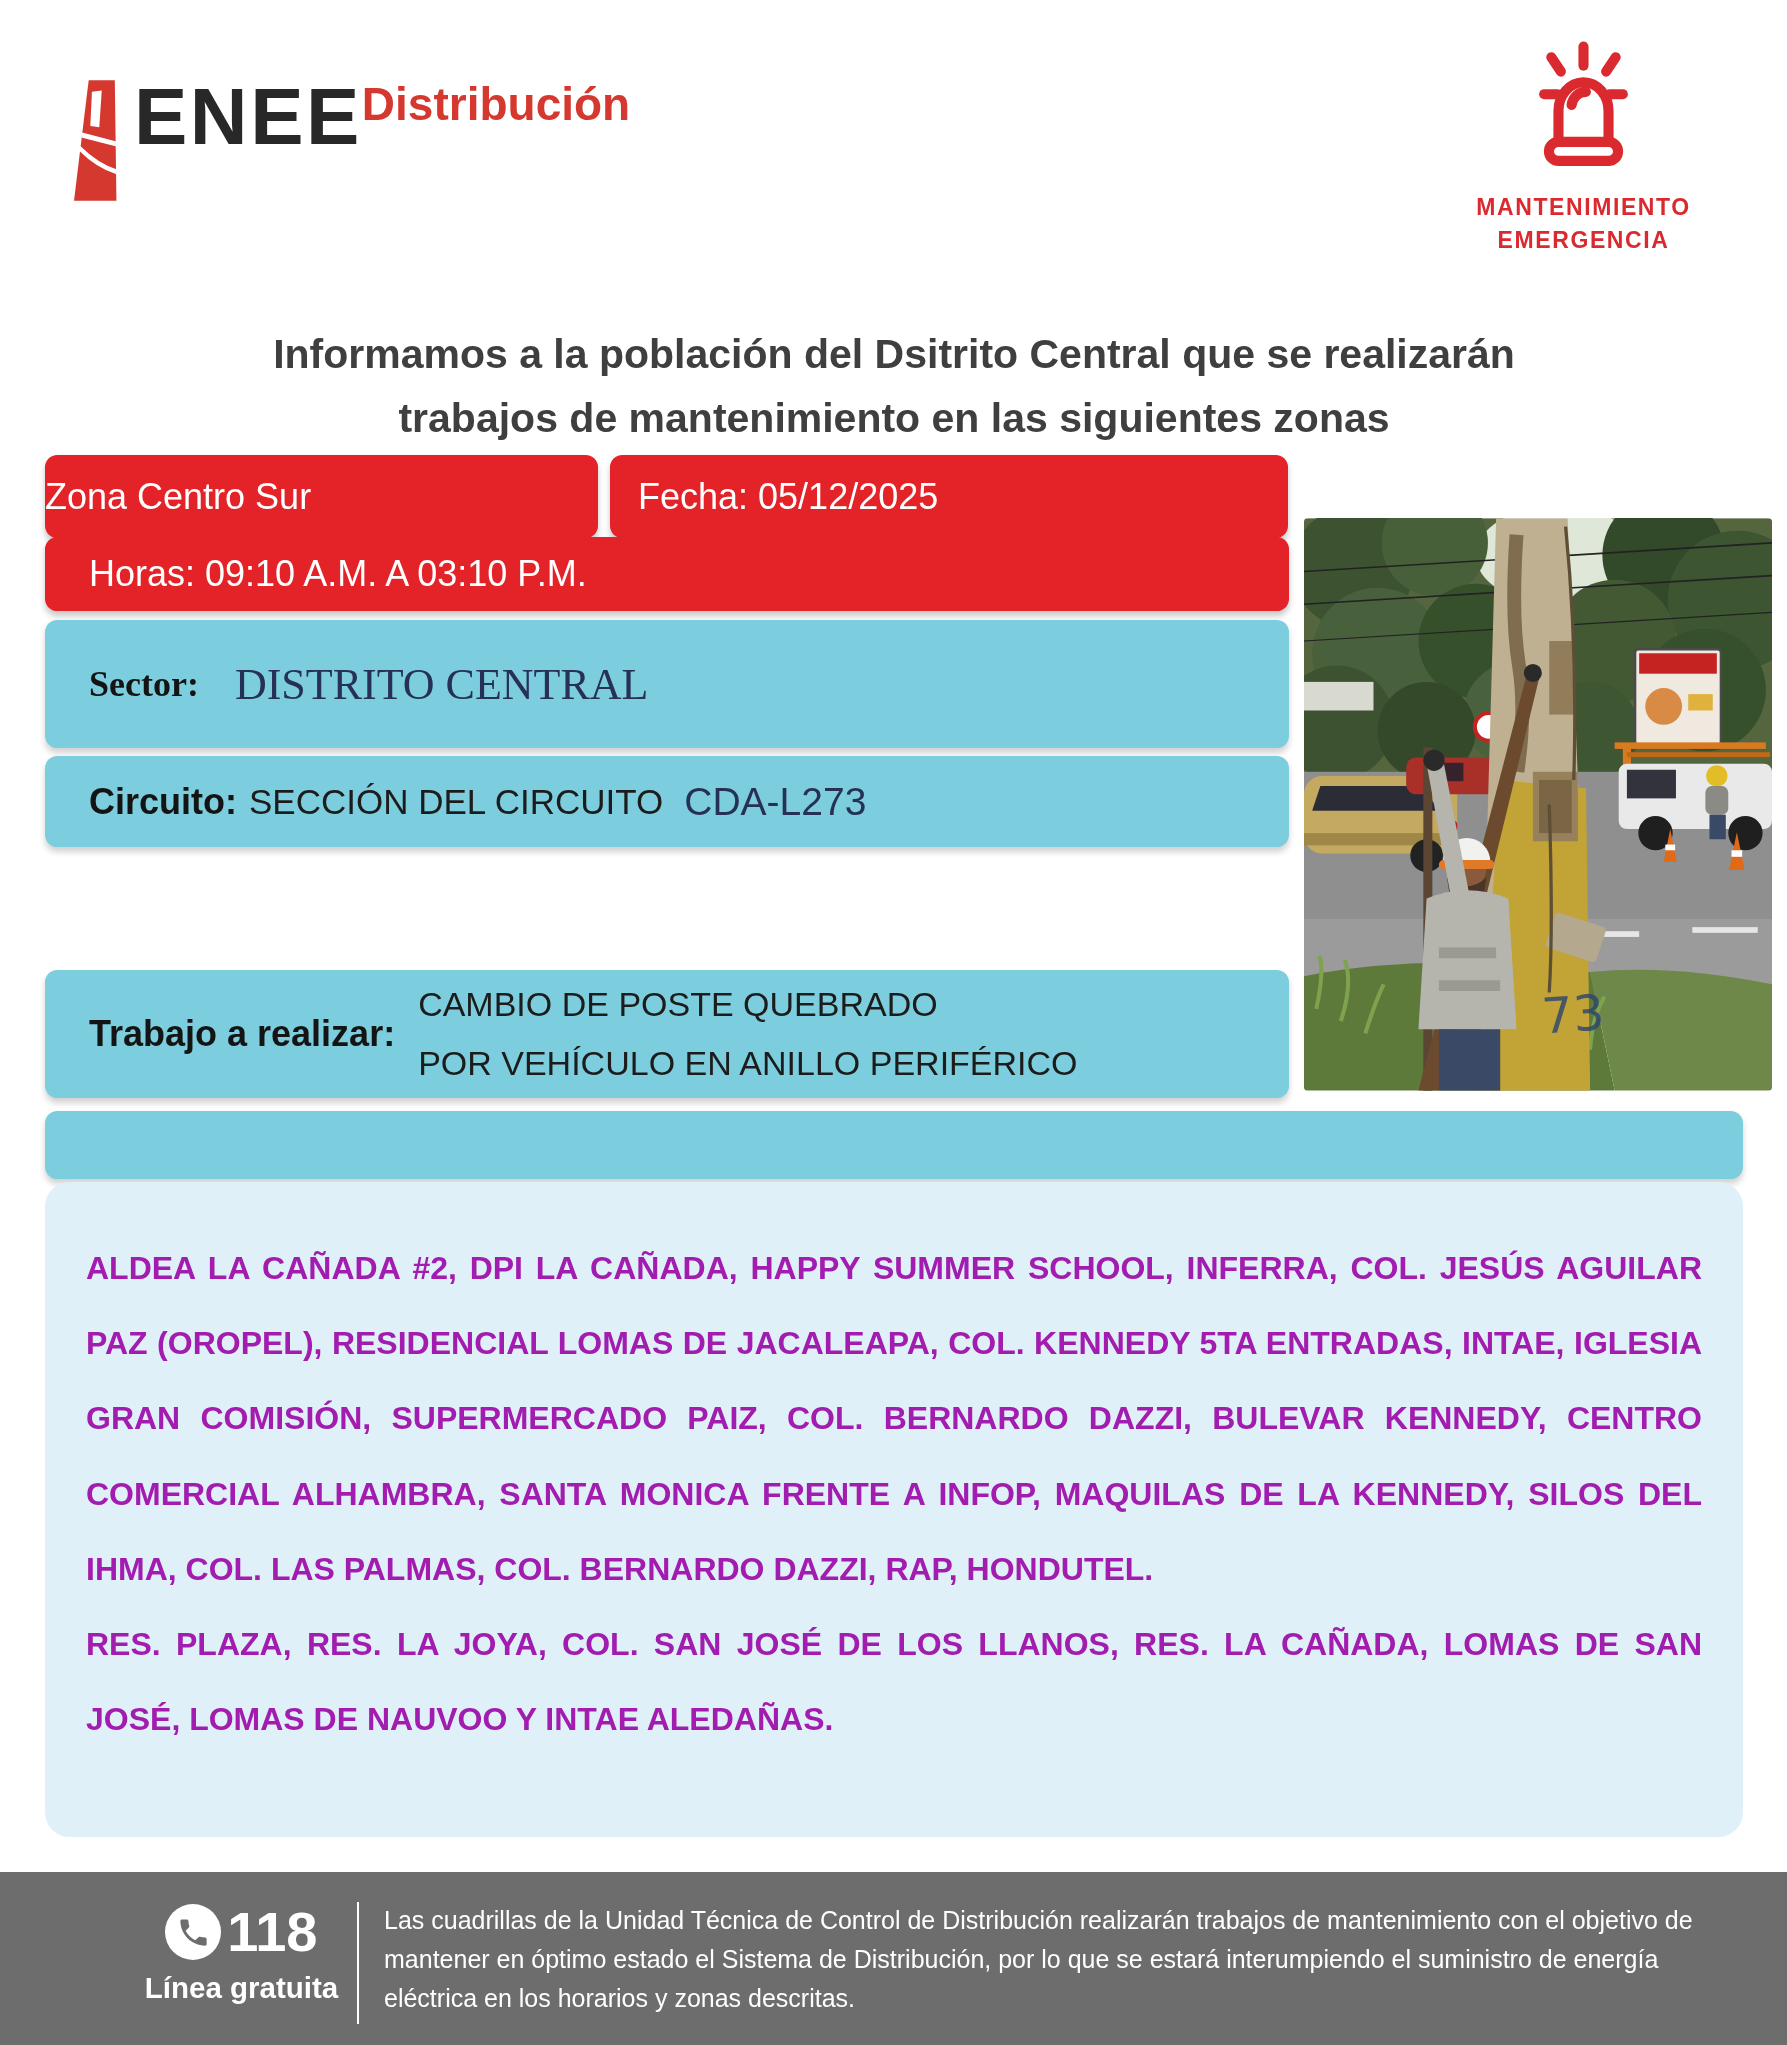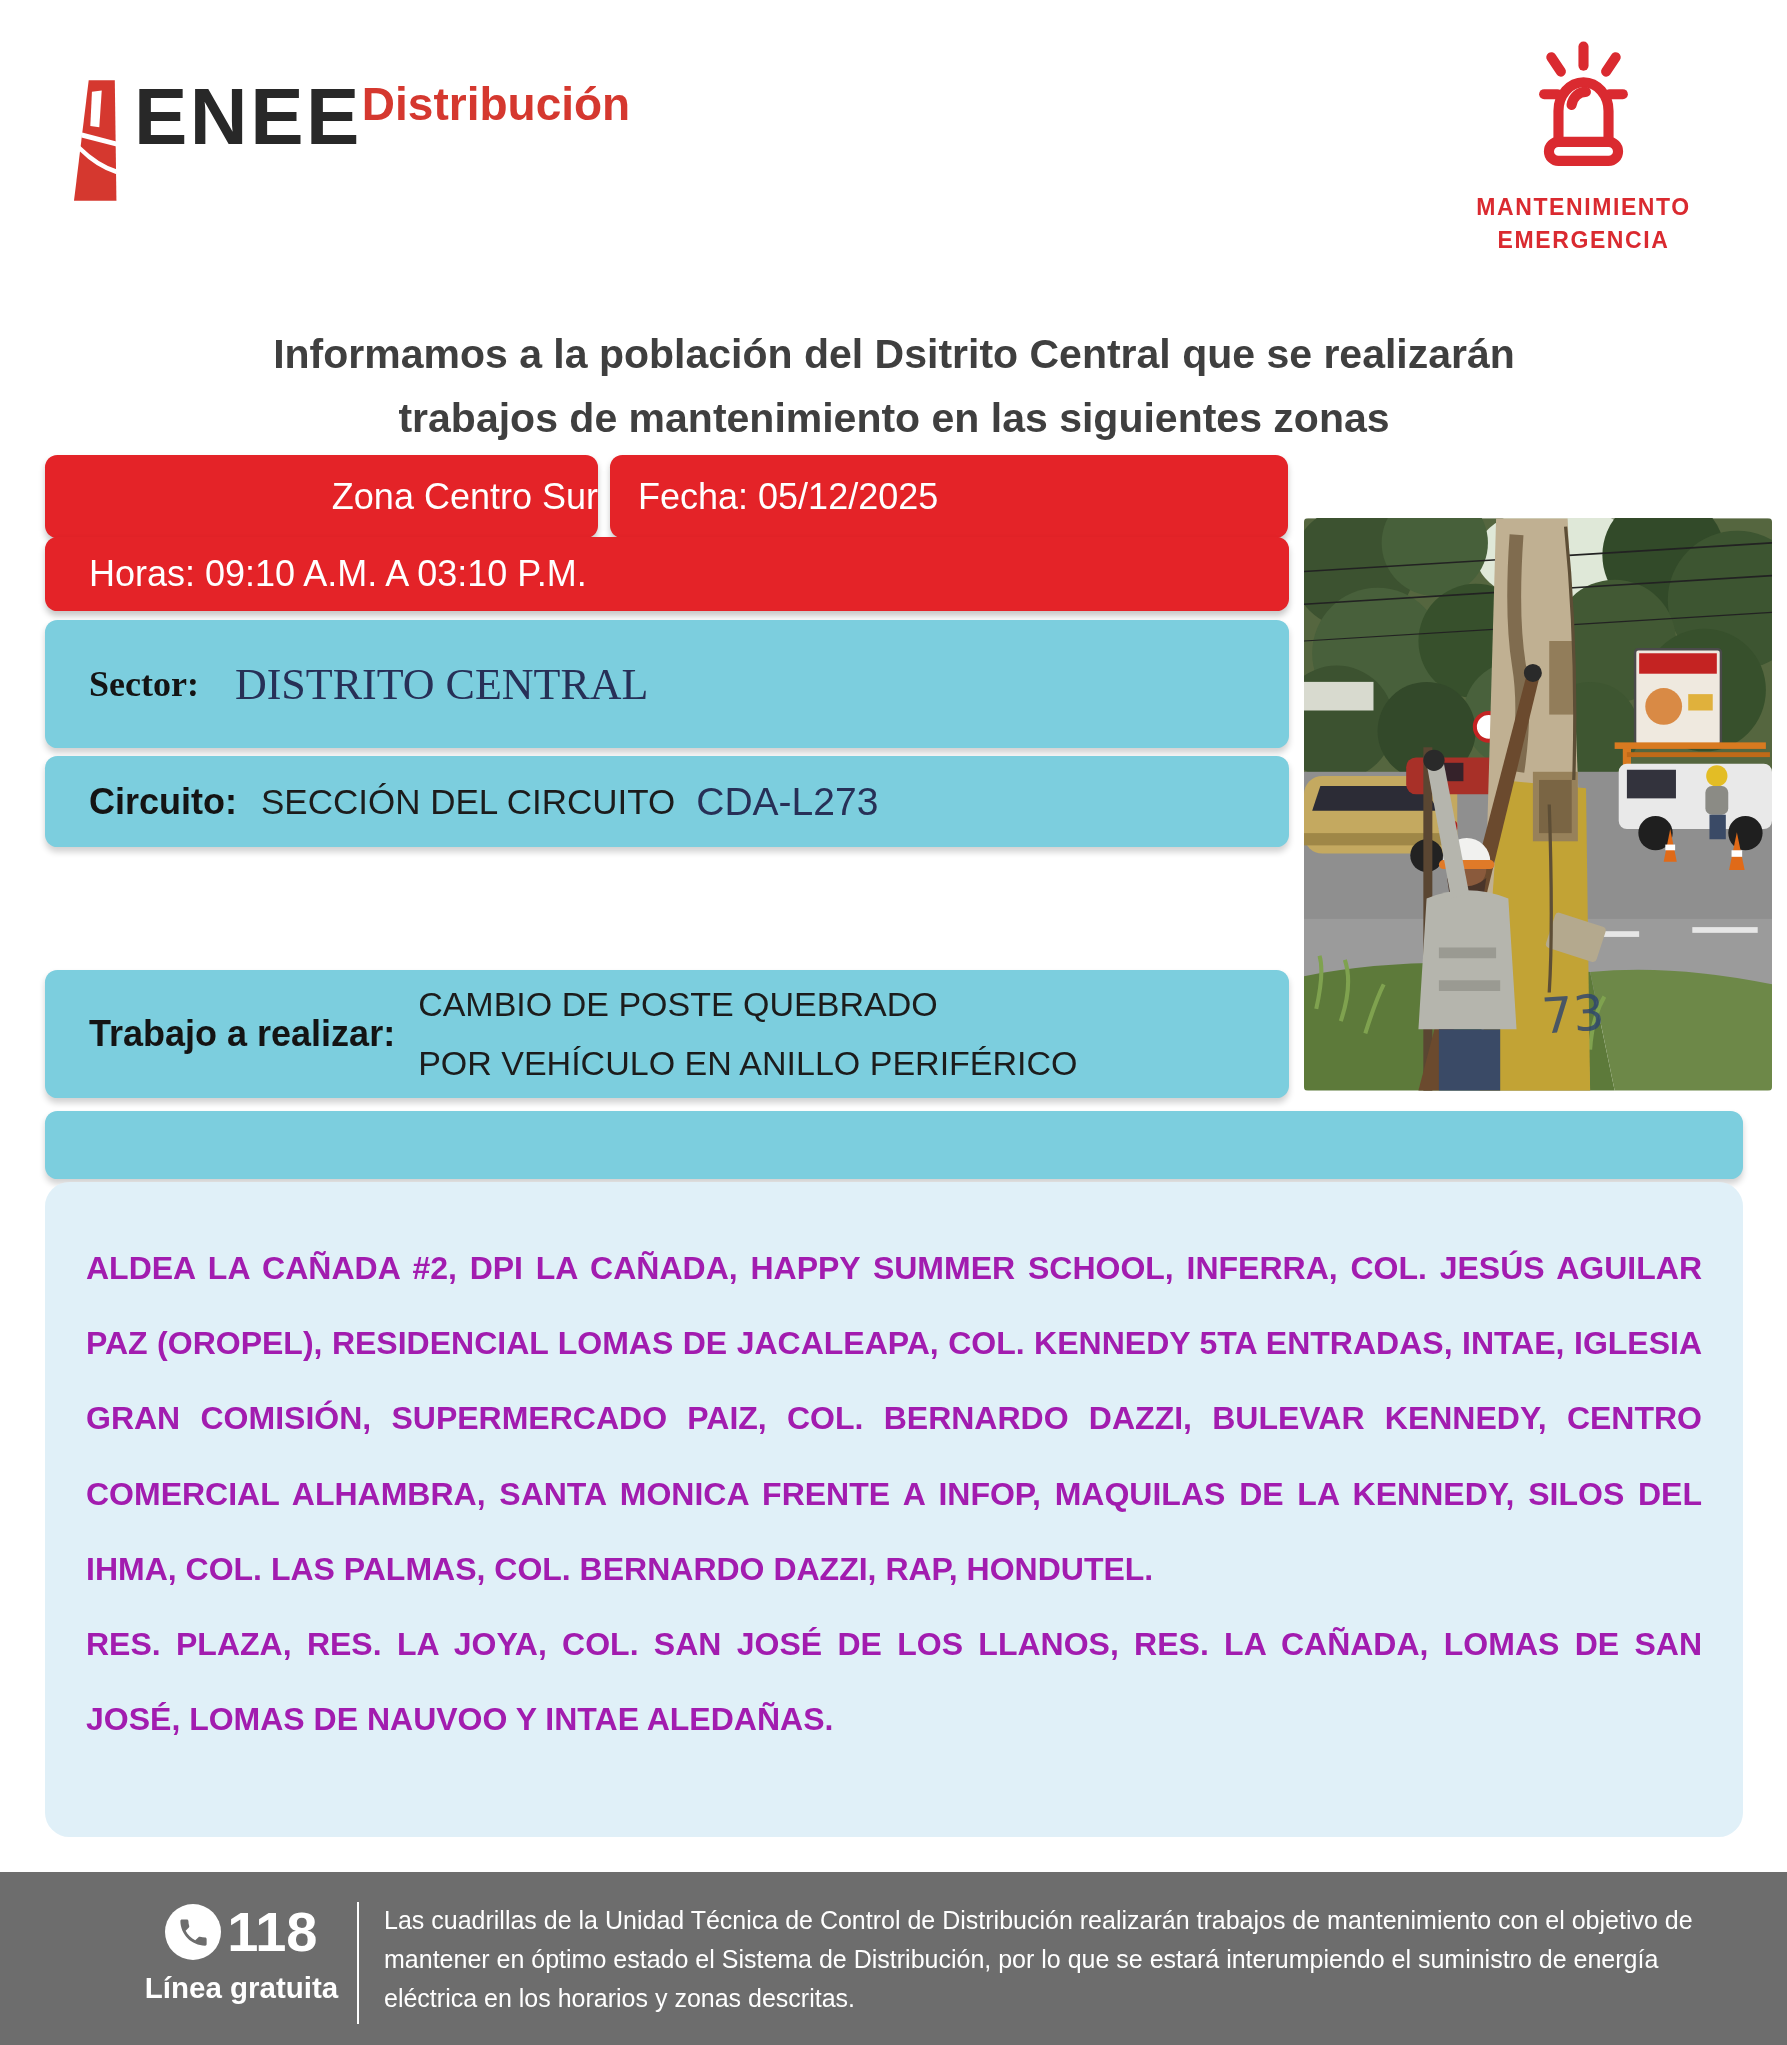--- a/index.html
+++ b/index.html
@@ -16,34 +16,34 @@
   .logo-dist{font-size:46px;line-height:48px;font-weight:bold;color:#d5382f;margin-top:0px;}
   .emergency{position:absolute;left:1473px;top:33px;width:221px;text-align:center;}
   .siren-svg{width:143px;height:151px;}
   .emergency-caption{margin-top:5.7px;color:#da2a30;font-weight:bold;font-size:23px;line-height:1.45;letter-spacing:1.6px;}
   
   .heading{position:absolute;left:76px;top:323px;width:1636px;text-align:center;
     color:#3f3f3f;font-weight:bold;font-size:41px;line-height:1.55;}
   
   .badge{position:absolute;background:#e42328;border-radius:12.3px;color:#ffffff;
     display:flex;align-items:center;box-shadow:0 4.9px 6.5px rgba(0,0,0,0.22);}
-  .badge-zona{left:45px;top:455px;width:553px;height:83px;justify-content:flex-end;font-size:36px;padding-left:13px;}
+  .badge-zona{left:45px;top:455px;width:553px;height:83px;justify-content:flex-start;font-size:36px;}
   .badge-fecha{left:610px;top:455px;width:678px;height:83px;padding-left:28px;font-size:36px;}
   .badge-horas{left:45px;top:537px;width:1244px;height:74px;padding-left:44px;font-size:36px;}
   
   .tealbox{position:absolute;left:45px;width:1244px;background:#7ccede;border-radius:12.3px;
     display:flex;align-items:center;padding-left:44px;box-shadow:0 4.9px 6.5px rgba(0,0,0,0.18);}
   .box-sector{top:620px;height:128px;font-family:Liberation Serif, serif;}
   .box-circuito{top:756px;height:91px;}
   .box-subestacion{top:855px;height:107px;}
   .box-trabajo{top:970px;height:128px;}
   .lbl{font-weight:bold;color:#141414;font-size:36px;white-space:nowrap;}
   .val-navy{color:#273057;font-size:44px;margin-left:36px;white-space:nowrap;}
   .val-dark{color:#1c1c1c;font-size:36px;margin-left:36px;white-space:nowrap;}
-  .circ-prefix{color:#1c1c1c;font-size:35px;margin-left:24px;white-space:nowrap;}
+  .circ-prefix{color:#1c1c1c;font-size:35px;margin-left:12px;white-space:nowrap;}
   .circ-code{color:#273057;font-size:39px;margin-left:21px;white-space:nowrap;}
   .trabajo-val{margin-left:23px;color:#1c1c1c;font-size:34px;line-height:1.75;}
   .tealbar{position:absolute;left:45px;top:1111px;width:1698px;height:68px;background:#7ccede;
     border-radius:12.3px;box-shadow:0 4.9px 6.5px rgba(0,0,0,0.18);}
   
   .photo{position:absolute;left:1304px;top:518px;width:468px;height:573px;border-radius:4.1px;overflow:hidden;}
   
   .zones{position:absolute;left:45px;top:1182px;width:1698px;height:655px;background:#e0f0f8;
     border-radius:24.5px;padding:49px 41px 0 41px;color:#a21caf;font-weight:bold;
     font-size:32px;line-height:2.35;}

